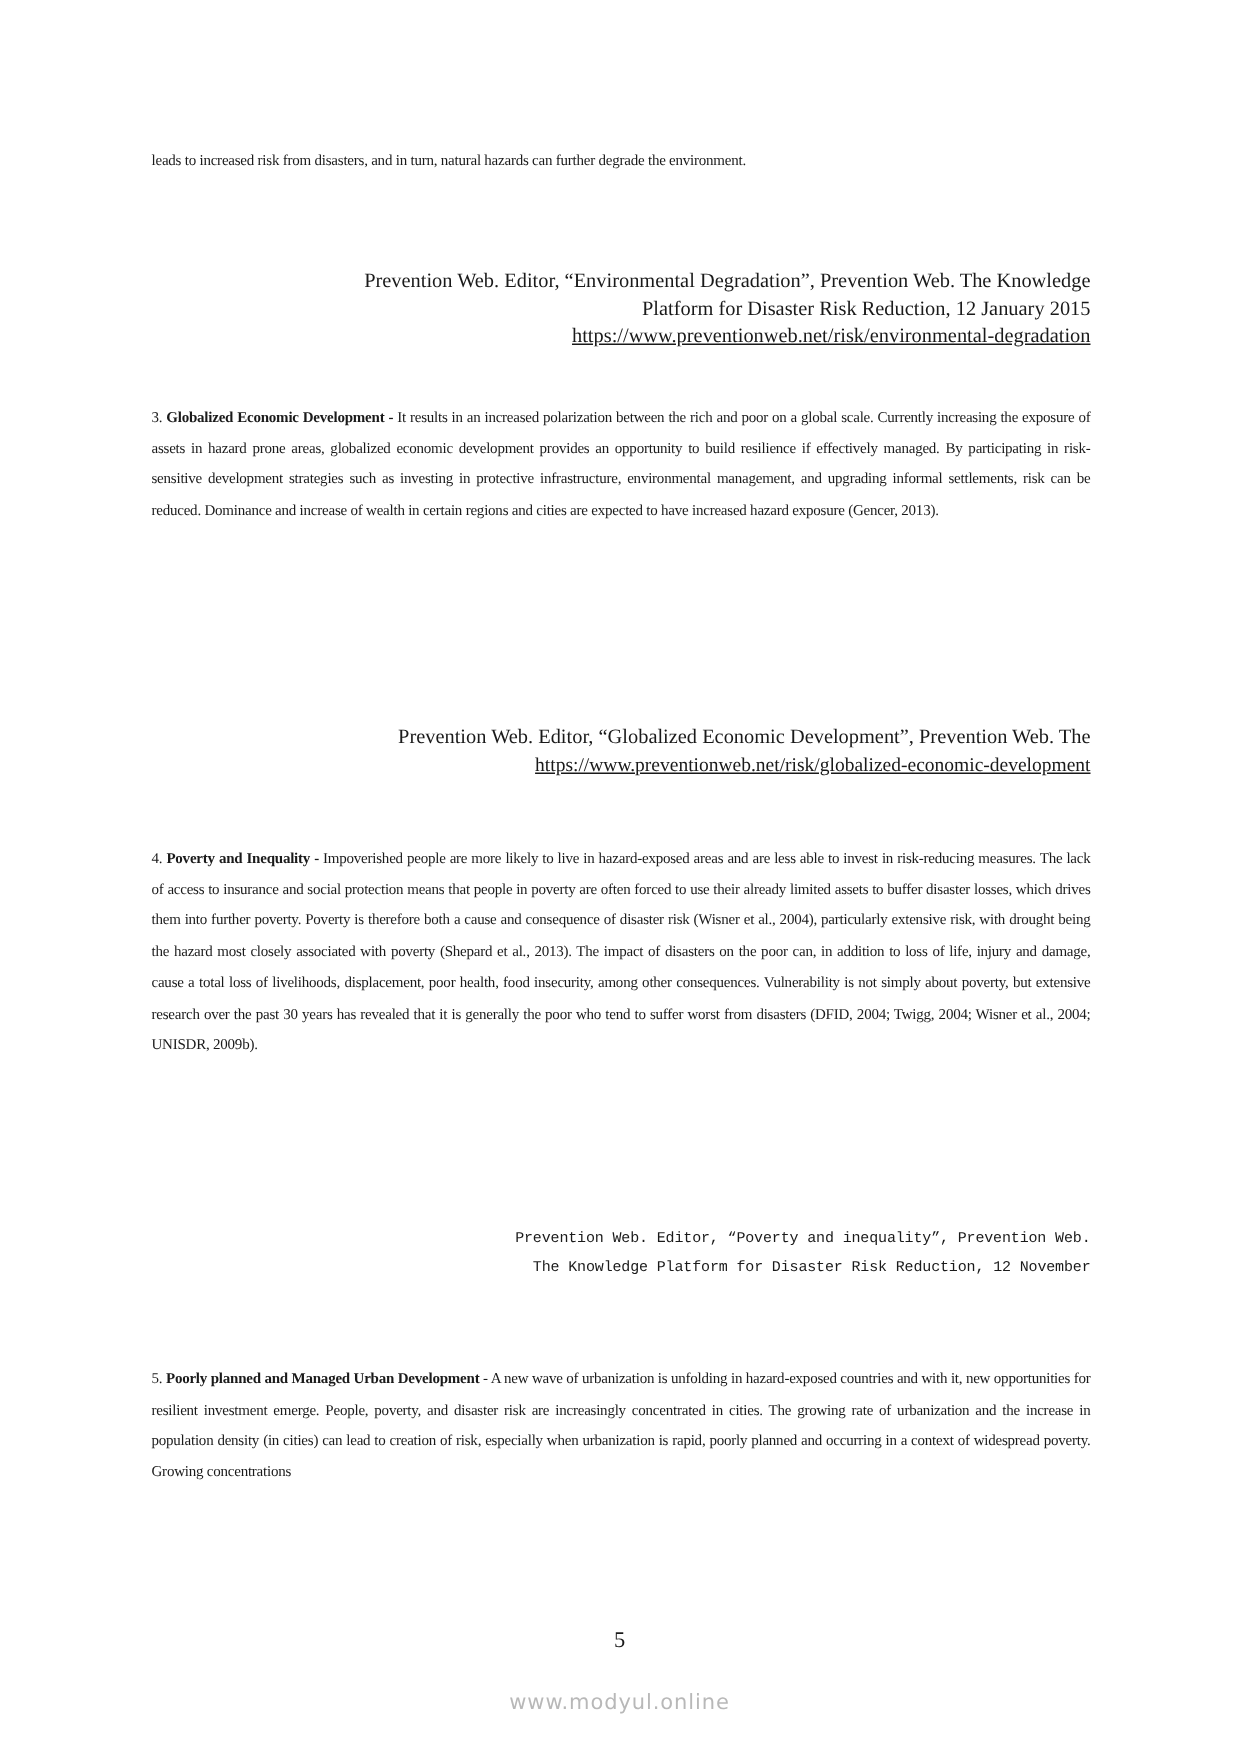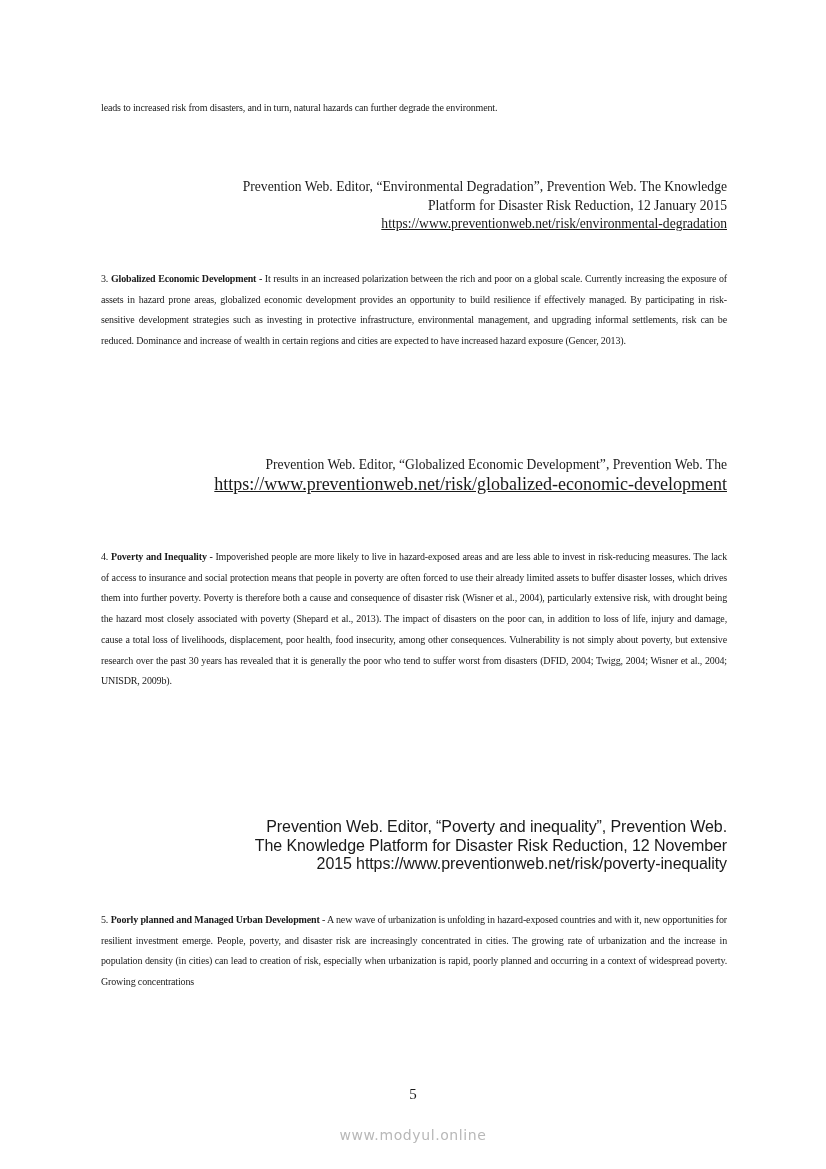--- a/index.html
+++ b/index.html
@@ -15,27 +15,27 @@
   }
   .para b { font-weight: bold; }
   .cite {
     font-family: "Liberation Serif", serif;
     font-size: 13.6px;
     line-height: 18.5px;
     text-align: right;
     margin: 0;
   }
   .cite.mono-ish {
-    font-family: Liberation Sans, sans-serif;
-    font-size: 16px;
+    font-family: Liberation Mono, monospace;
+    font-size: 10px;
     line-height: 18.5px;
     letter-spacing: -0.1px;
   }
   .cite .url { text-decoration: underline; text-align: right; }
-  .cite .url.big { font-size: 18px; }
+  .cite .url.big { font-size: 13px; }
   .block { position: absolute; left: 0; width: 626px; }
   .pagenum {
     position: absolute; left: 0; width: 826px; top: 1086px;
     text-align: center;
     font-family: "Liberation Serif", serif; font-size: 15px; color: #1a1a1a;
   }
   .watermark {
     position: absolute; left: 0; width: 826px; top: 1127px;
     text-align: center;
     font-family: "DejaVu Sans", sans-serif; font-size: 14px; color: #b8b8b8;
@@ -58,37 +58,36 @@
   </div>
 
   <div class="block" style="top:171px;">
     <p class="para">
       <span>3.</span>
       <b>Globalized Economic Development -</b>
       <span>It results in an increased polarization between the rich and poor on a global scale. Currently increasing the exposure of assets in hazard prone areas, globalized economic development provides an opportunity to build resilience if effectively managed. By participating in risk-sensitive development strategies such as investing in protective infrastructure, environmental management, and upgrading informal settlements, risk can be reduced. Dominance and increase of wealth in certain regions and cities are expected to have increased hazard exposure (Gencer, 2013).</span>
     </p>
   </div>
 
-  <div class="block" style="top:358px;">
+  <div class="block" style="top:384px;">
     <p class="cite">Prevention Web. Editor, “Globalized Economic Development”, Prevention Web.  The</p>
     <p class="cite"><span class="url big">https://www.preventionweb.net/risk/globalized-economic-development</span></p>
   </div>
 
-  <div class="block" style="top:449px;">
+  <div class="block" style="top:465px;">
     <p class="para">
       <span>4.</span>
       <b>Poverty and Inequality -</b>
       <span>Impoverished people are more likely to live in hazard-exposed areas and are less able to invest in risk-reducing measures. The lack of access to insurance and social protection means that people in poverty are often forced to use their already limited assets to buffer disaster losses, which drives them into further poverty. Poverty is therefore both a cause and consequence of disaster risk (Wisner et al., 2004), particularly extensive risk, with drought being the hazard most closely associated with poverty (Shepard et al., 2013). The impact of disasters on the poor can, in addition to loss of life, injury and damage, cause a total loss of livelihoods, displacement, poor health, food insecurity, among other consequences. Vulnerability is not simply about poverty, but extensive research over the past 30 years has revealed that it is generally the poor who tend to suffer worst from disasters (DFID, 2004; Twigg, 2004; Wisner et al., 2004; UNISDR, 2009b).</span>
     </p>
   </div>
 
   <div class="block" style="top:720px;">
     <p class="cite mono-ish">Prevention Web. Editor, “Poverty and inequality”, Prevention Web.</p>
     <p class="cite mono-ish">The Knowledge Platform for Disaster Risk Reduction, 12 November</p>
-    <p class="cite mono-ish">2015 https://www.preventionweb.net/risk/poverty-inequality</p>
   </div>
 
   <div class="block" style="top:812px;">
     <p class="para">
       <span>5.</span>
       <b>Poorly planned and Managed Urban Development</b>
       <span>- A new wave of urbanization is unfolding in hazard-exposed countries and with it, new opportunities for resilient investment emerge. People, poverty, and disaster risk are increasingly concentrated in cities. The growing rate of urbanization and the increase in population density (in cities) can lead to creation of risk, especially when urbanization is rapid, poorly planned and occurring in a context of widespread poverty. Growing concentrations</span>
     </p>
   </div>
 

